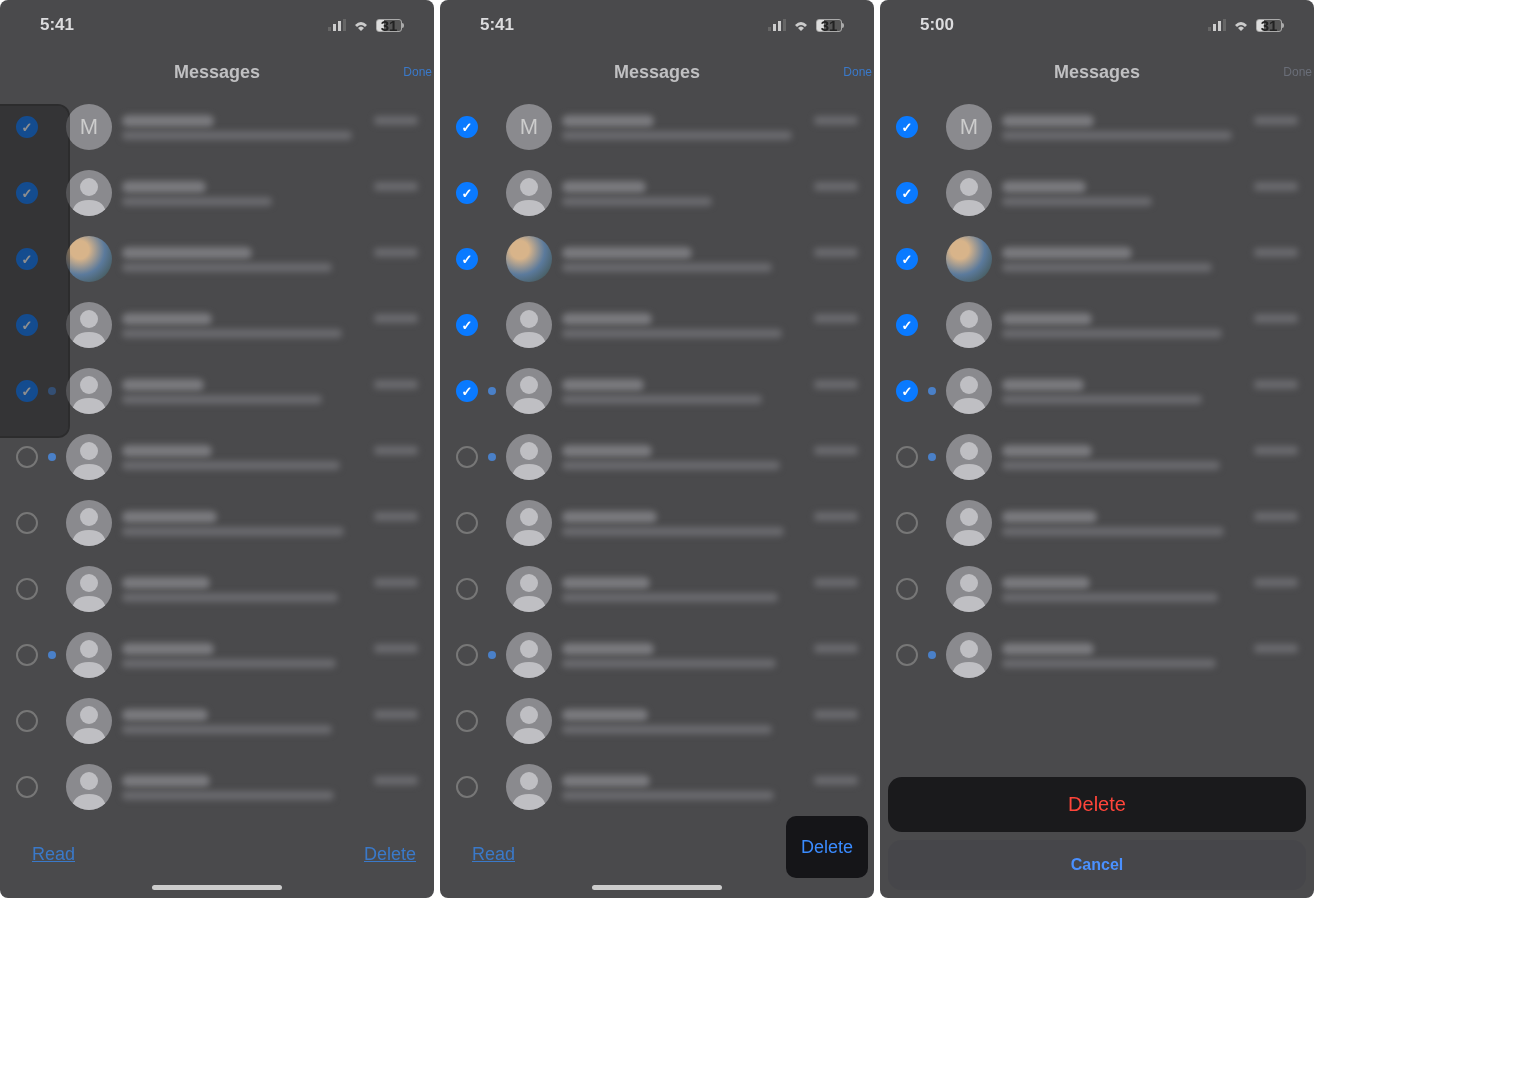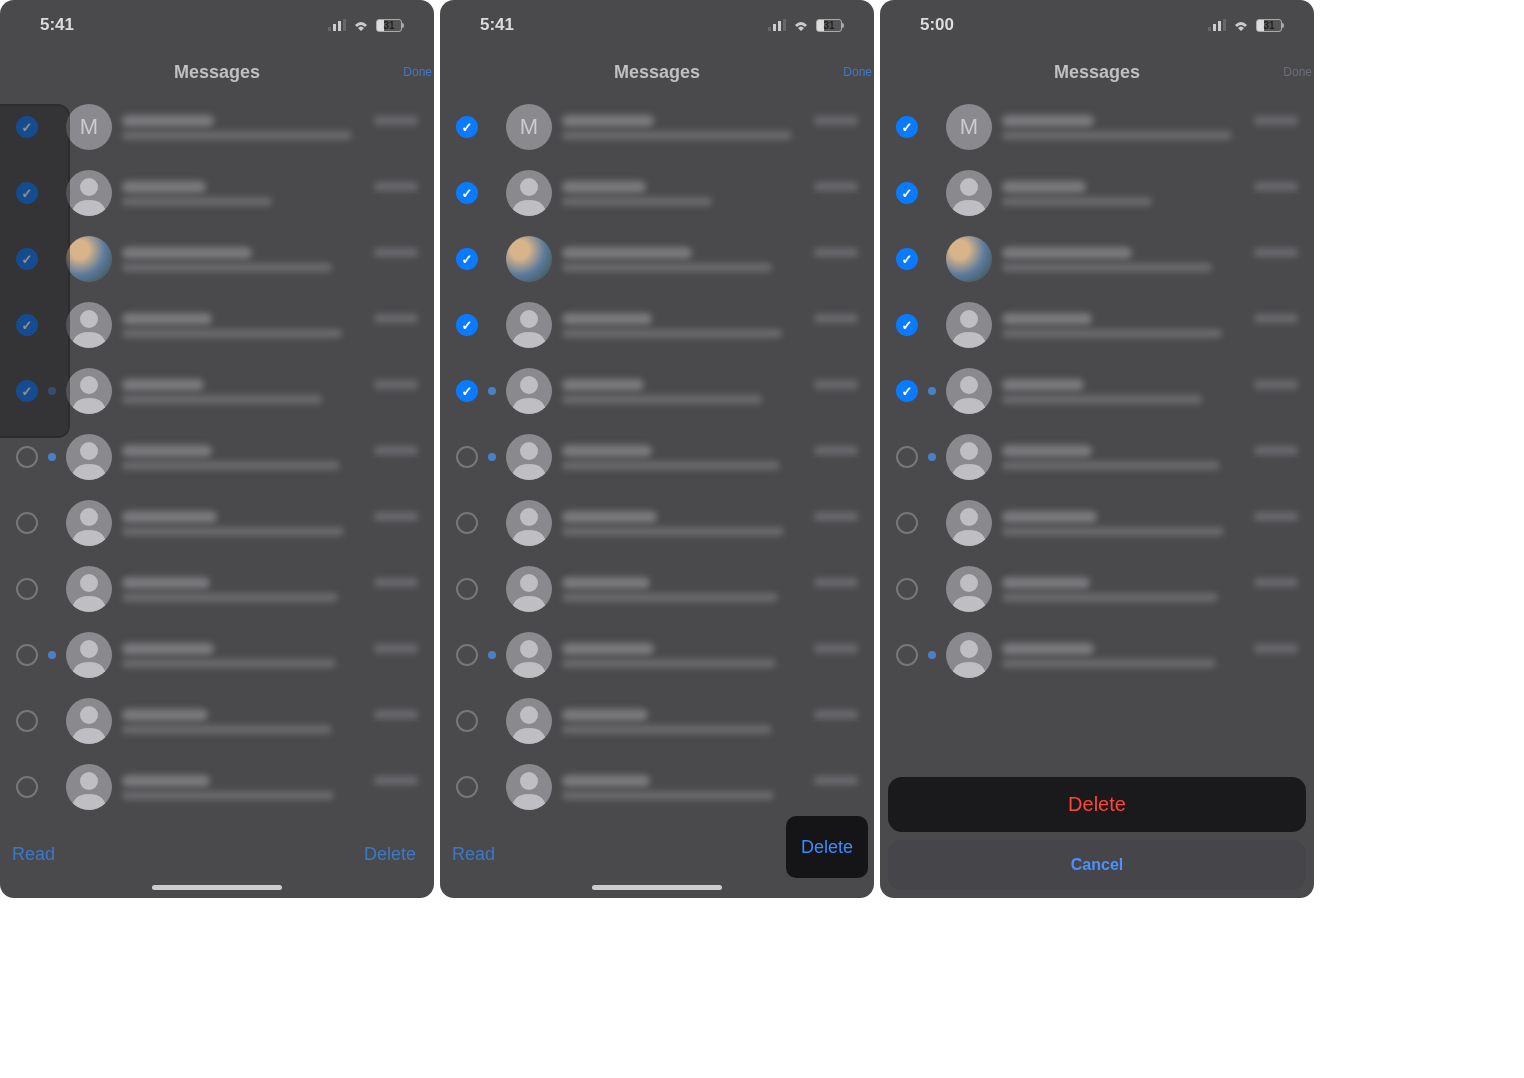--- a/index.html
+++ b/index.html
@@ -9,21 +9,21 @@
     display: flex;
     gap: 6px;
     padding: 0;
   }
   .phone {
     width: 434px;
     height: 898px;
     background: #4a4a4c;
     position: relative;
     overflow: hidden;
-    border-radius: 14px;
+    border-radius: 8px;
   }
   
   .status-bar {
     height: 50px;
     display: flex;
     align-items: center;
     justify-content: space-between;
     padding: 0 30px 0 40px;
     color: #dcdcde;
     font-size: 17px;
@@ -39,21 +39,21 @@
     display: flex;
     align-items: center;
     gap: -1px;
   }
   .battery-body {
     width: 26px; height: 13px;
     border: 1px solid #aaa;
     border-radius: 3px;
     position: relative;
     display:flex; align-items:center; justify-content:center;
-    font-size:10px;
+    font-size:15px;
     color:#222;
     background: linear-gradient(to right, #ddd 31%, #555 31%);
     font-weight:700;
   }
   .battery-tip {
     width:2px; height:5px; background:#aaa; border-radius:0 2px 2px 0;
   }
   
   .nav-header {
     height: 44px;
@@ -163,23 +163,24 @@
     filter: blur(3px);
   }
   
   .bottom-bar {
     position:absolute;
     bottom:0; left:0; right:0;
     height:72px;
     display:flex;
     align-items:center;
     justify-content:space-between;
-    padding: 0 18px 16px 12px;
+    padding: 0 18px 16px 32px;
     color:#3a79c9;
     font-size:18px;
+    text-decoration:underline;
   }
   .home-indicator {
     position:absolute;
     bottom:8px;
     left:50%;
     transform:translateX(-50%);
     width:130px;
     height:5px;
     border-radius:3px;
     background:#ccc;

